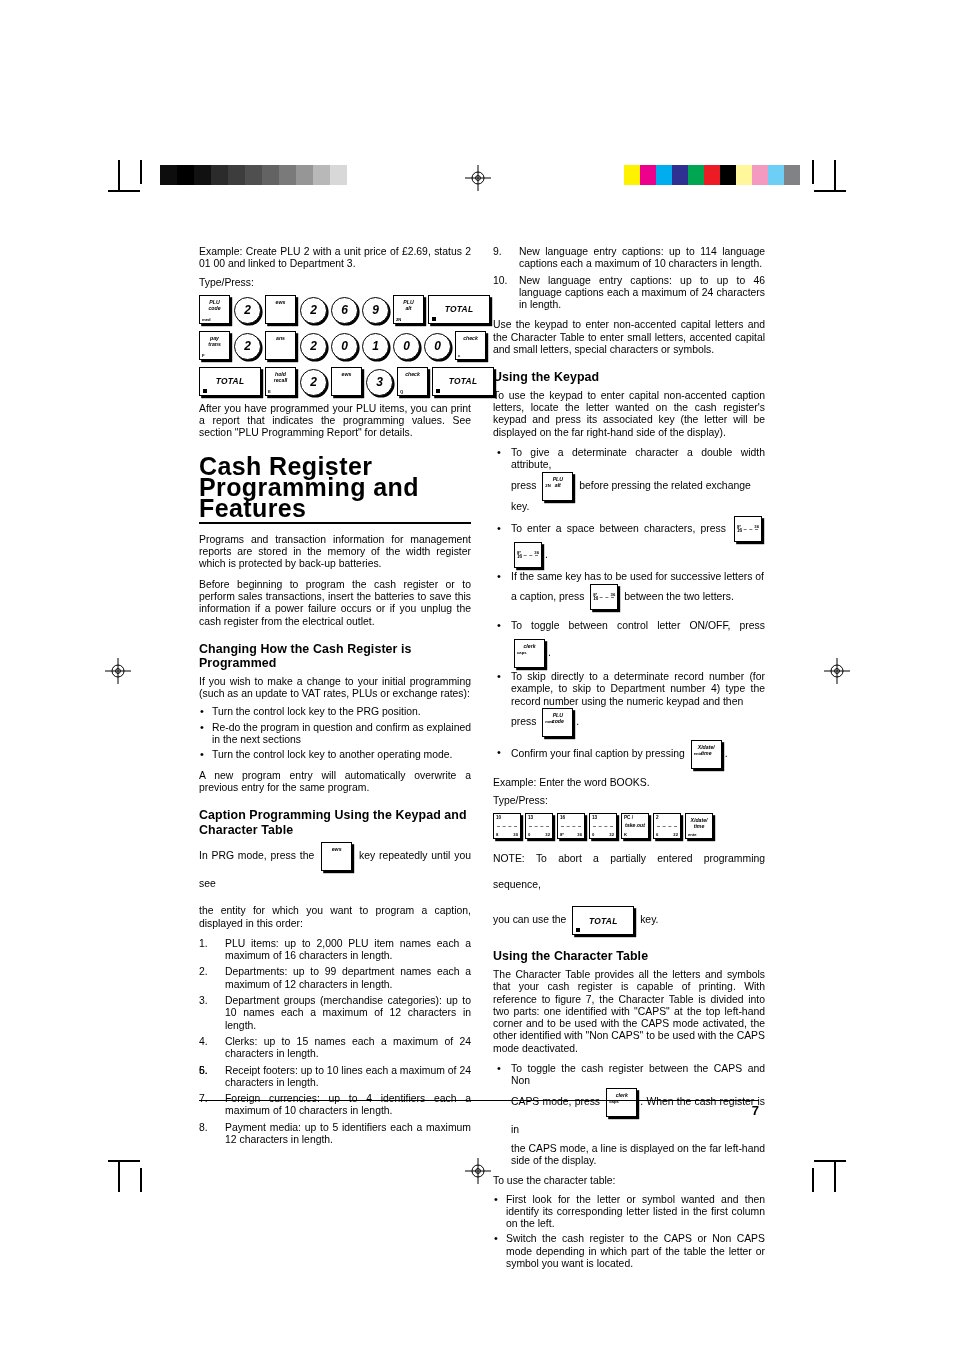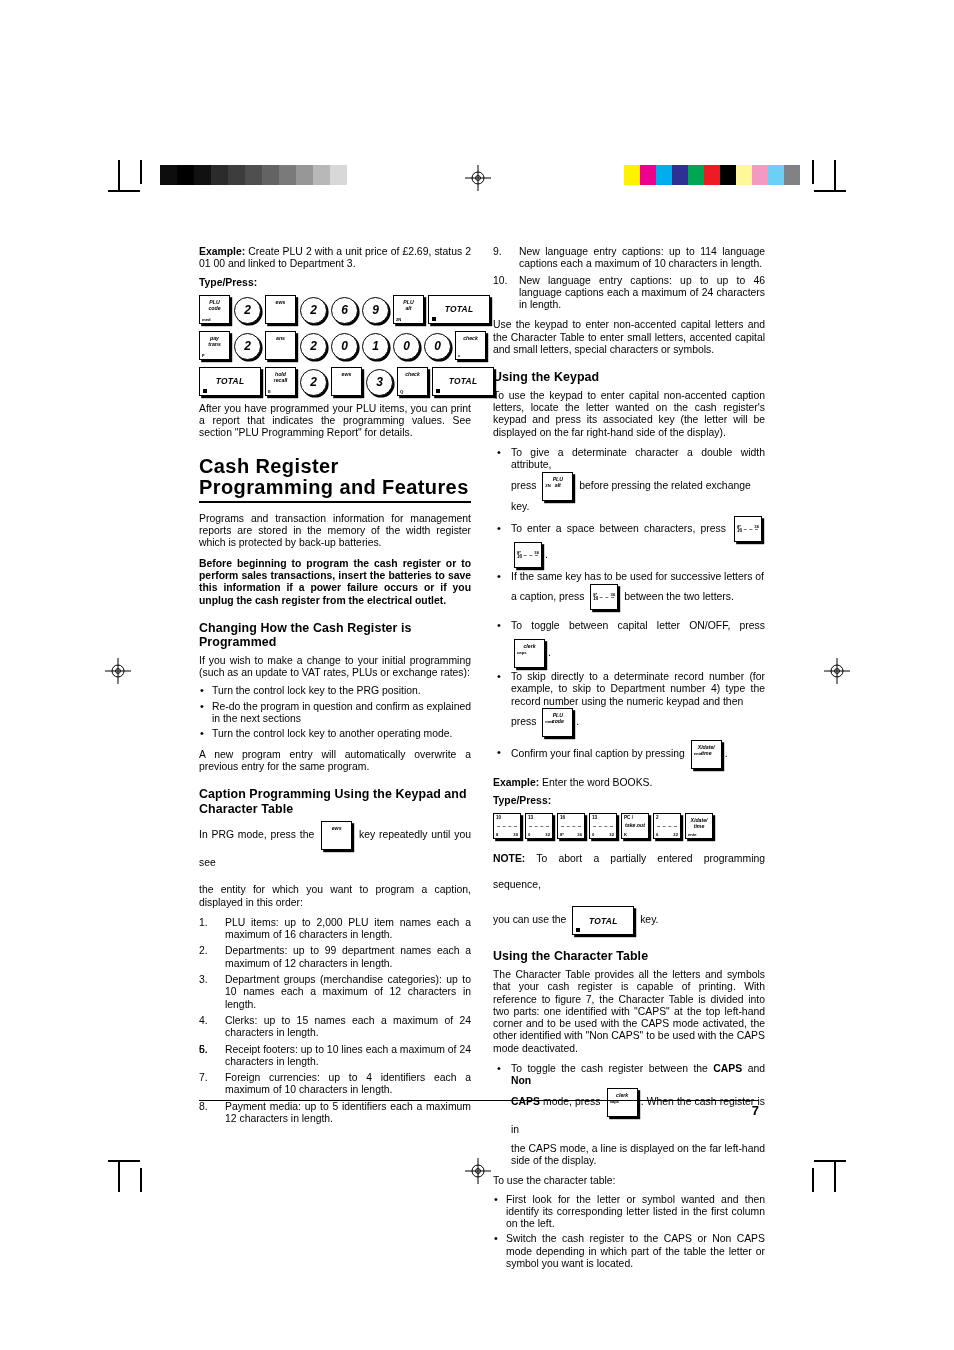--- a/index.html
+++ b/index.html
@@ -18,24 +18,24 @@
   .greybar{position:absolute;display:flex;height:20px;}
   .greybar span{display:block;width:17px;height:100%;}
   .colorbar{position:absolute;display:flex;height:20px;}
   .colorbar span{display:block;width:16px;height:100%;}
   .col{position:absolute;top:246px;width:272px;}
   .col-left{left:199px;}
   .col-right{left:493px;}
 
   p,li{font-size:10.4px;line-height:12.3px;margin:0 0 8px 0;text-align:justify;}
   .tight{margin-bottom:6px;}
-  b,strong{font-weight:bold;}
+  b,strong{font-weight:normal;}
 
   h1{
-    font-size:20px;line-height:21px;font-weight:bold;
+    font-size:25px;line-height:21px;font-weight:bold;
     letter-spacing:.4px;margin:16px 0 3px 0;text-align:left;
   }
   .rule{border:0;border-top:2.2px solid #000;margin:2px 0 10px 0;}
   h2{font-size:12.4px;line-height:14.5px;font-weight:bold;margin:14px 0 5px 0;letter-spacing:.1px;}
 
   ul.bul{list-style:none;margin:0 0 8px 0;padding:0;}
   ul.bul>li{position:relative;padding-left:18px;margin-bottom:3px;}
   ul.bul>li:before{content:"\2022";position:absolute;left:4px;top:-1px;font-size:11px;}
   ul.bul.nar>li{padding-left:13px;}
   ul.bul.nar>li:before{left:1px;}
@@ -355,21 +355,21 @@
           <span class="dash"></span>
           <span class="bl">8*</span>
           <span class="br">36</span>
         </span>
         <span>between the two letters.</span>
       </span>
     </li>
 
 
     <li style="line-height:26px;">
-      <span>To toggle between capital letter ON/OFF, press</span>
+      <span>To toggle between control letter ON/OFF, press</span>
       <span class="key sq inl">
         <span class="ctr">clerk</span>
         <span class="bl">caps</span>
       </span>.
     </li>
 
     <li>
       <span>To skip directly to a determinate record number (for example, to skip to Department number 4) type the record number using the numeric keypad and then</span>
       <span class="inline-flow" style="display:block;">
         <span>press</span>

